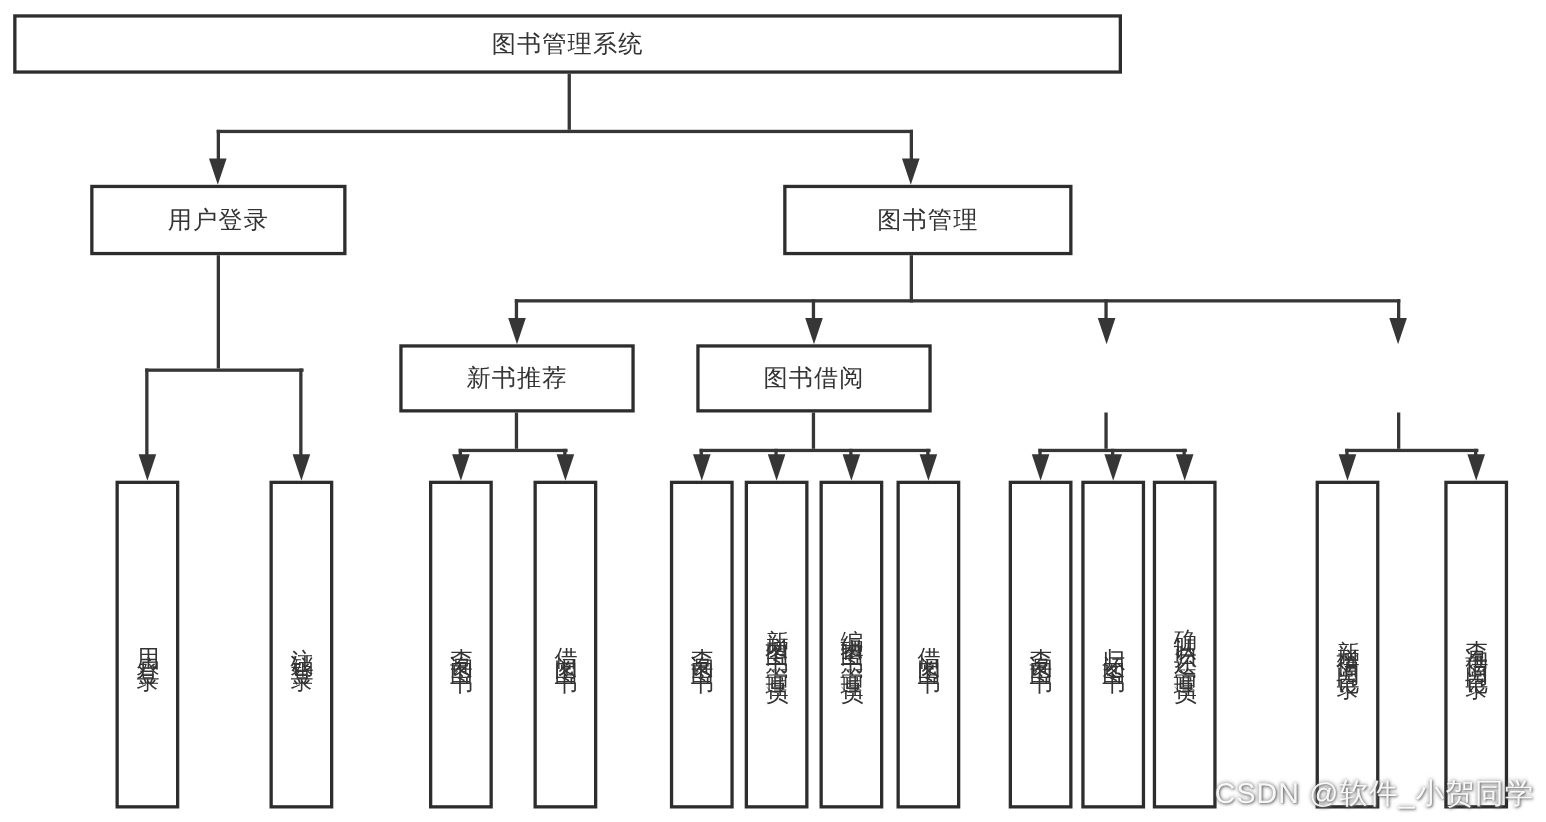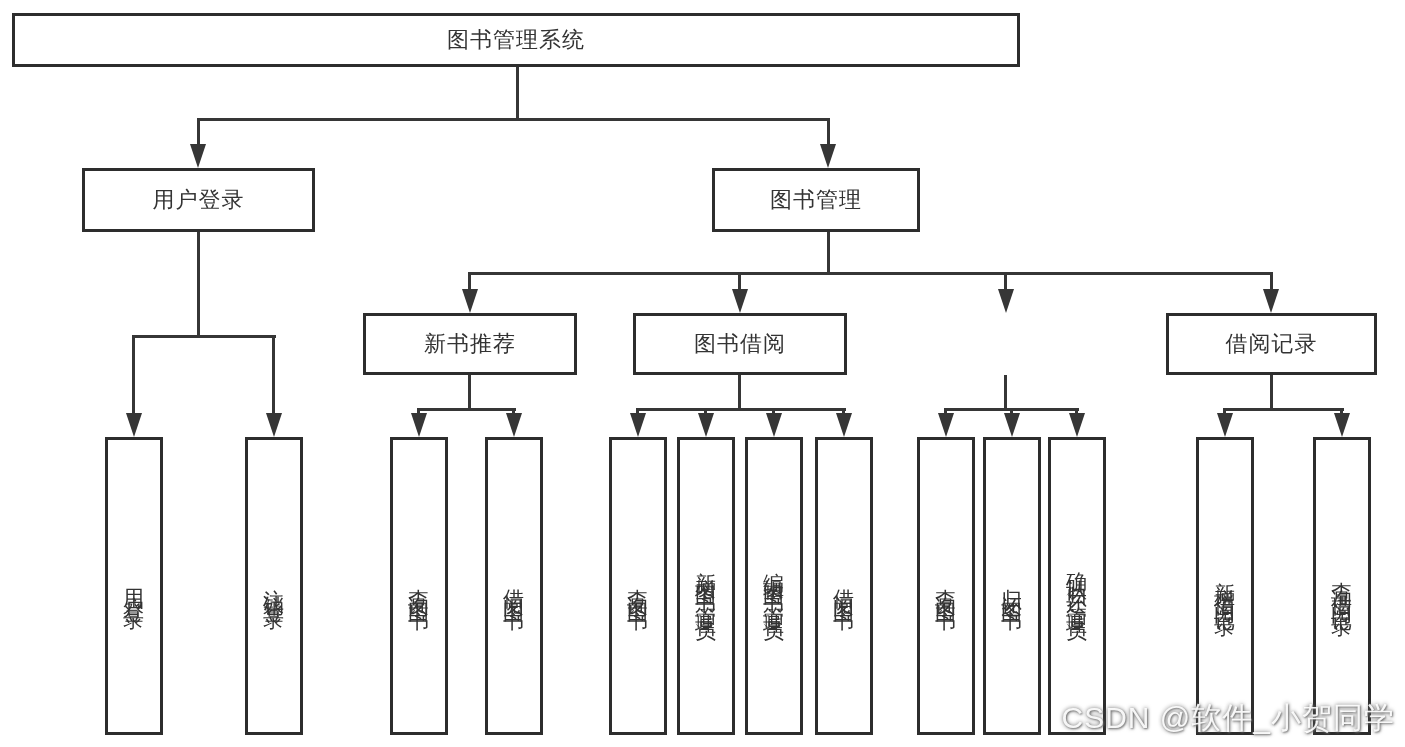--- a/index.html
+++ b/index.html
@@ -36,21 +36,21 @@
   .vl { position:absolute; width:3px; background:#363636; }
   .hl { position:absolute; height:3px; background:#363636; }
   .ar {
     position:absolute; width:0; height:0;
     border-left:8px solid transparent;
     border-right:8px solid transparent;
     border-top:24px solid #363636;
   }
   .watermark {
     position:absolute; right:10px; bottom:8px;
-    font-size:30px;
+    font-size:26px;
     color:rgba(255,255,255,0.92);
     text-shadow:0 0 4px rgba(95,95,95,0.95), 1px 1px 2px rgba(110,110,110,0.8);
     z-index:5;
     letter-spacing:1px;
   }
 </style>
 </head>
 <body>
 
 <div class="stage">
@@ -64,21 +64,21 @@
     <div class="hl" style="left:197px; top:118px; width:633px;"></div>
     <div class="vl" style="left:197px; top:118px; height:38px;"></div>
     <div class="ar" style="left:190px; top:144px;"></div>
     <div class="vl" style="left:827px; top:118px; height:38px;"></div>
     <div class="ar" style="left:820px; top:144px;"></div>
   </div>
 
   <div class="node" style="left:82px; top:168px; width:233px; height:64px;">
     <span>用户登录</span>
   </div>
-  <div class="node" style="left:712px; top:168px; width:208px; height:64px;">
+  <div class="node" style="left:712px; top:168px; width:263px; height:64px;">
     <span>图书管理</span>
   </div>
 
   <div>
     <div class="vl" style="left:197px; top:232px; height:103px;"></div>
     <div class="hl" style="left:132px; top:335px; width:144px;"></div>
     <div class="vl" style="left:132px; top:335px; height:90px;"></div>
     <div class="ar" style="left:126px; top:413px;"></div>
     <div class="vl" style="left:272px; top:335px; height:90px;"></div>
     <div class="ar" style="left:266px; top:413px;"></div>
@@ -95,23 +95,20 @@
     <div class="ar" style="left:998px; top:289px;"></div>
     <div class="vl" style="left:1270px; top:272px; height:29px;"></div>
     <div class="ar" style="left:1263px; top:289px;"></div>
   </div>
 
   <div class="node" style="left:633px; top:313px; width:214px; height:62px;">
     <span>图书借阅</span>
   </div>
   <div class="node" style="left:363px; top:313px; width:214px; height:62px;">
     <span>新书推荐</span>
-  </div>
-  <div class="node" style="left:1166px; top:313px; width:211px; height:62px;">
-    <span>借阅记录</span>
   </div>
 
   <div>
     <div class="vl" style="left:468px; top:375px; height:33px;"></div>
     <div class="hl" style="left:417px; top:408px; width:99px;"></div>
     <div class="vl" style="left:417px; top:408px; height:17px;"></div>
     <div class="ar" style="left:411px; top:413px;"></div>
     <div class="vl" style="left:512px; top:408px; height:17px;"></div>
     <div class="ar" style="left:506px; top:413px;"></div>
   </div>

